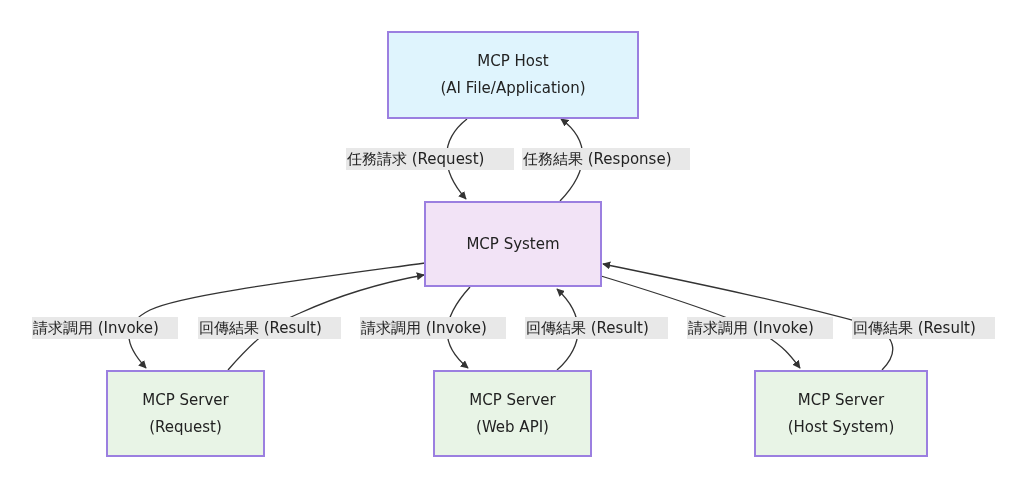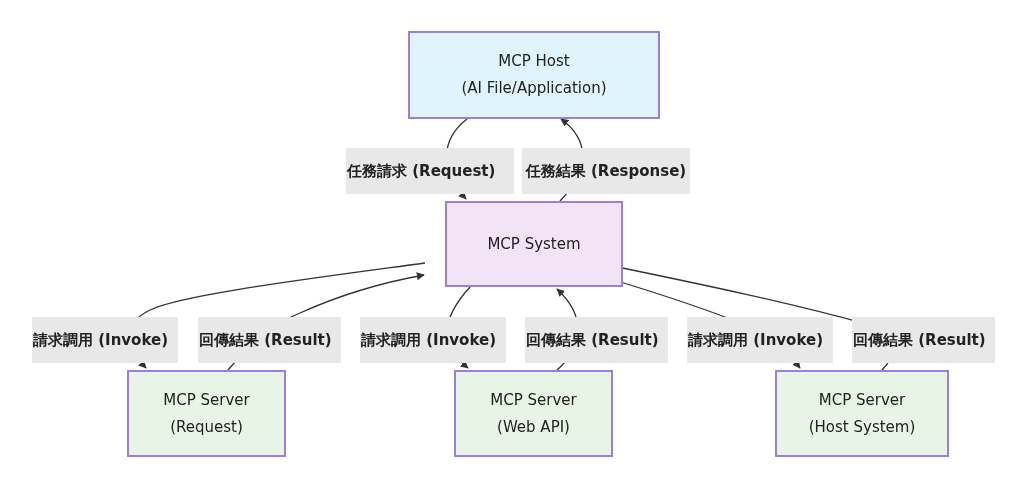--- a/index.html
+++ b/index.html
@@ -27,34 +27,32 @@
       box-sizing: border-box;
       border: 2px solid #9b7fe0;
       display: flex;
       flex-direction: column;
       align-items: center;
       justify-content: center;
       text-align: center;
       font-size: 15px;
       line-height: 27px;
       color: #222222;
-      margin-left: 21px;
     }
     .node span { display: block; white-space: nowrap; }
     .edge-label {
       position: absolute;
       background: #e8e8e8;
       font-size: 15px;
       line-height: 22px;
       height: 22px;
-      padding: 12px 1px;
+      padding: 0 1px;
       color: #222222;
       white-space: nowrap;
       overflow: hidden;
-      font-weight: bold;
     }
   </style>
 </head>
 <body>
 
 <svg id="canvas" viewBox="0 0 1024 498" xmlns="http://www.w3.org/2000/svg">
   <defs>
     <marker id="arrow" viewBox="0 0 10 10" refX="9" refY="5" markerWidth="8" markerHeight="8" orient="auto-start-reverse" markerUnits="userSpaceOnUse">
       <path d="M0,0 L10,5 L0,10 z" fill="#333333"></path>
     </marker>
@@ -91,21 +89,21 @@
   <span>MCP Server</span>
   <span>(Web API)</span>
 </div>
 
 <div class="node" style="left:754px; top:370px; width:174px; height:87px; background:#e8f4e6;">
   <span>MCP Server</span>
   <span>(Host System)</span>
 </div>
 
 <div class="edge-label" style="left:346px; top:148px; width:166px;">任務請求 (Request)</div>
-<div class="edge-label" style="left:522px; top:148px; width:166px;text-align:center;">任務結果 (Response)</div>
+<div class="edge-label" style="left:522px; top:148px; width:166px;">任務結果 (Response)</div>
 
 <div class="edge-label" style="left:32px; top:317px; width:144px;">請求調用 (Invoke)</div>
 <div class="edge-label" style="left:198px; top:317px; width:141px;">回傳結果 (Result)</div>
 
 <div class="edge-label" style="left:360px; top:317px; width:144px;">請求調用 (Invoke)</div>
 <div class="edge-label" style="left:525px; top:317px; width:141px;">回傳結果 (Result)</div>
 
 <div class="edge-label" style="left:687px; top:317px; width:144px;">請求調用 (Invoke)</div>
 <div class="edge-label" style="left:852px; top:317px; width:141px;">回傳結果 (Result)</div>
 

